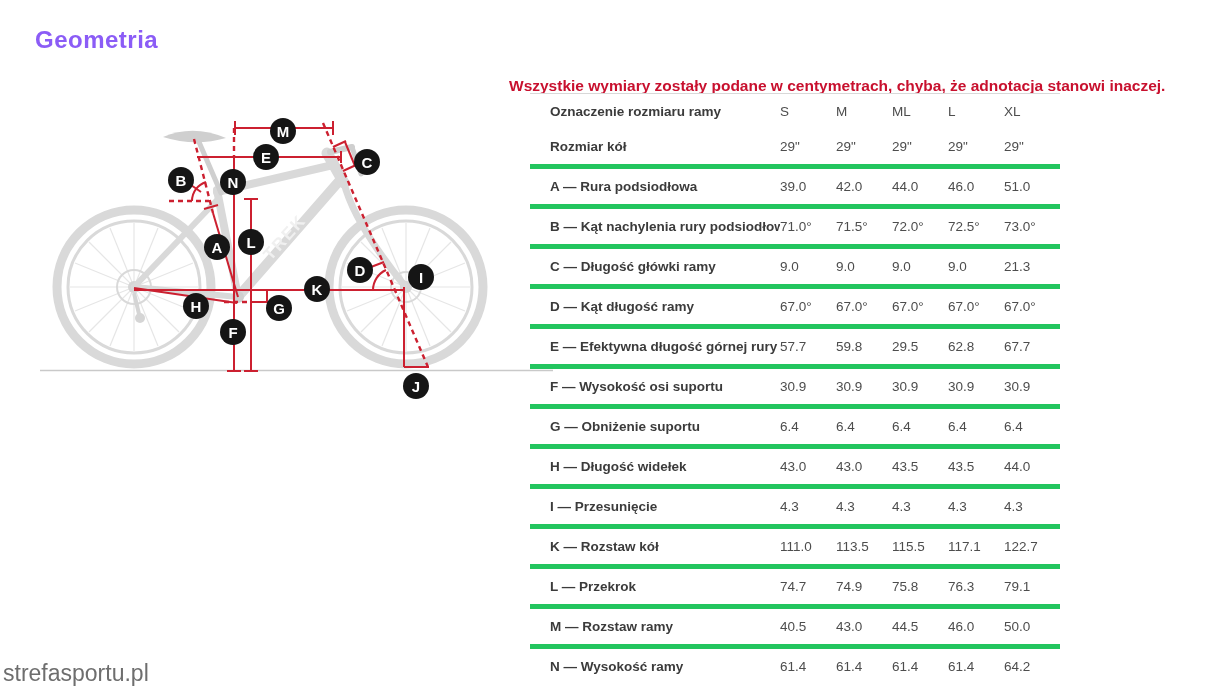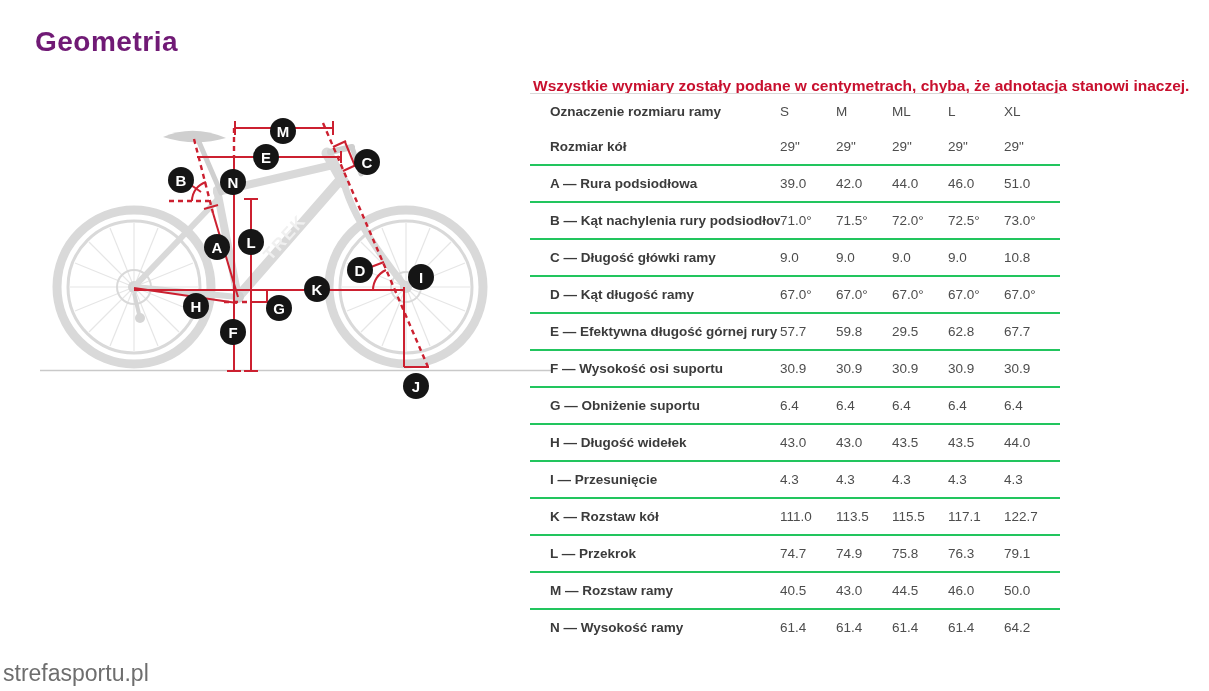--- a/index.html
+++ b/index.html
@@ -2,34 +2,34 @@
 <html><head>
 <meta charset="utf-8">
 <style>
   html,body{margin:0;padding:0;}
   body{
     width:1209px;height:691px;position:relative;overflow:hidden;
     background:#ffffff;font-family:"Liberation Sans",sans-serif;
   }
   .page-title{
     position:absolute;left:35px;top:26px;
-    font-size:28px;font-weight:bold;color:#701a75;letter-spacing:.5px;
+    font-size:24px;font-weight:bold;color:#8b5cf6;letter-spacing:.5px;
   }
   .note{
-    position:absolute;left:533px;top:77px;width:660px;
+    position:absolute;left:509px;top:77px;width:660px;
     font-size:15.5px;font-weight:bold;color:#c8102e;
   }
   .geo-table-wrap{position:absolute;left:530px;top:93px;width:531px;}
   table.geo{
     border-collapse:collapse;table-layout:fixed;width:530px;
     border-top:1px solid #d8d8d8;font-size:13.5px;
   }
   table.geo col.c-label{width:250px;}
   table.geo col.c-val{width:56px;}
-  table.geo tr{border-bottom:2px solid #22c55e;}
+  table.geo tr{border-bottom:5px solid #22c55e;}
   table.geo tr:last-child{border-bottom:none;}
   table.geo td,table.geo th{
     padding:10px 0;text-align:left;vertical-align:middle;
     white-space:nowrap;overflow:hidden;
   }
   table.geo .lbl{padding-left:20px;font-weight:bold;color:#3b3b3b;}
   table.geo .val{font-weight:normal;color:#4d4d4d;}
   .watermark{
     position:absolute;left:3px;top:660px;
     font-size:23px;color:#6e6e6e;
@@ -227,21 +227,21 @@
           <td class="val">72.0°</td>
           <td class="val">72.5°</td>
           <td class="val">73.0°</td>
         </tr>
         <tr>
           <td class="lbl">C — Długość główki ramy</td>
           <td class="val">9.0</td>
           <td class="val">9.0</td>
           <td class="val">9.0</td>
           <td class="val">9.0</td>
-          <td class="val">10.8</td>
+          <td class="val">21.3</td>
         </tr>
         <tr>
           <td class="lbl">D — Kąt długość ramy</td>
           <td class="val">67.0°</td>
           <td class="val">67.0°</td>
           <td class="val">67.0°</td>
           <td class="val">67.0°</td>
           <td class="val">67.0°</td>
         </tr>
         <tr>

